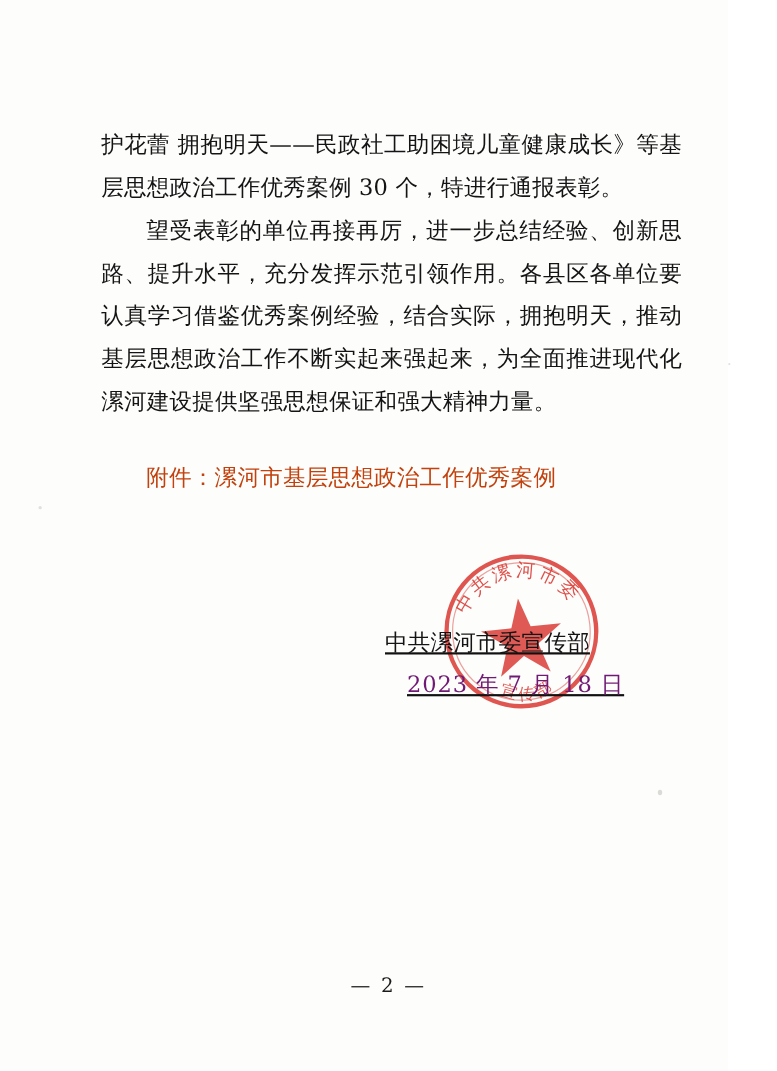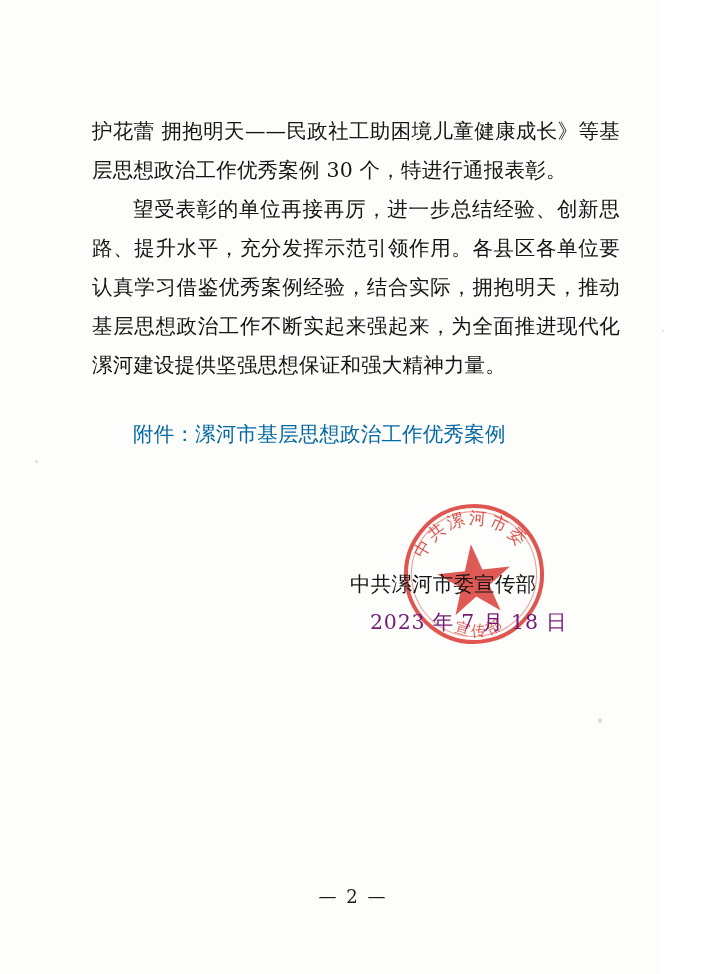--- a/index.html
+++ b/index.html
@@ -42,32 +42,33 @@
     margin: 0 0 0 0;
   }
 
   .para-indent {
     text-indent: 41px;
   }
 
   .attach {
     font-size: 20.5px;
     line-height: 39px;
-    color: #0369a1;
+    color: #c2410c;
     margin-top: 30px;
     text-indent: 41px;
     letter-spacing: 0.2px;
   }
 
   .signature-block {
     position: absolute;
     left: 350px;
     top: 565px;
     width: 260px;
     text-align: left;
+    text-decoration: underline;
   }
   .sig-line {
     font-size: 20.5px;
     line-height: 38px;
     color: #141414;
     letter-spacing: 0.2px;
     white-space: nowrap;
   }
   .sig-date {
     font-size: 20.5px;

